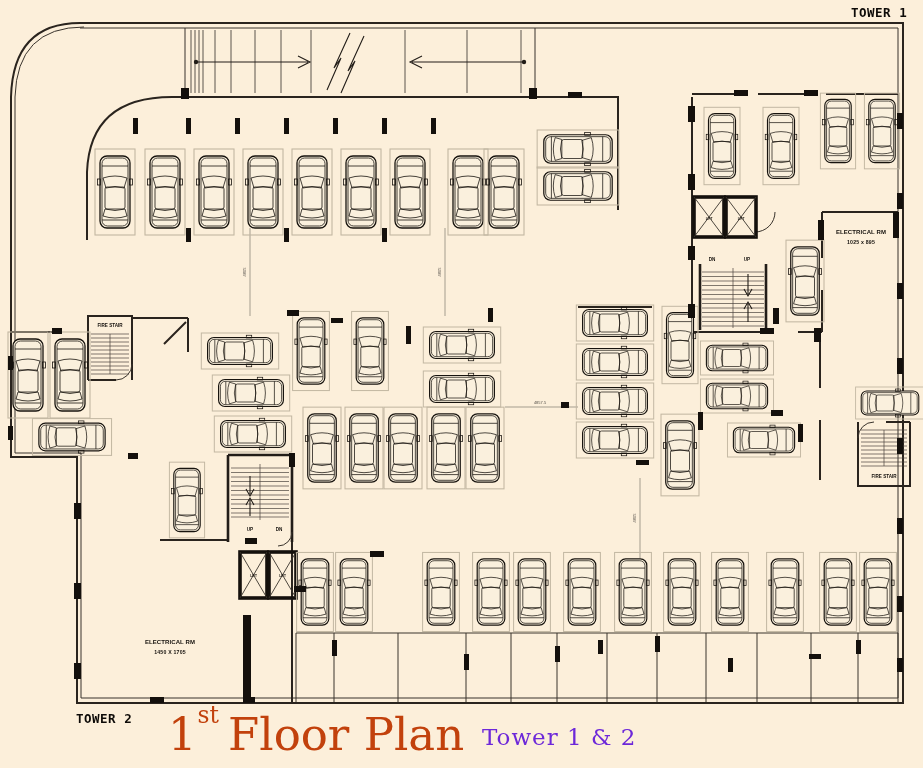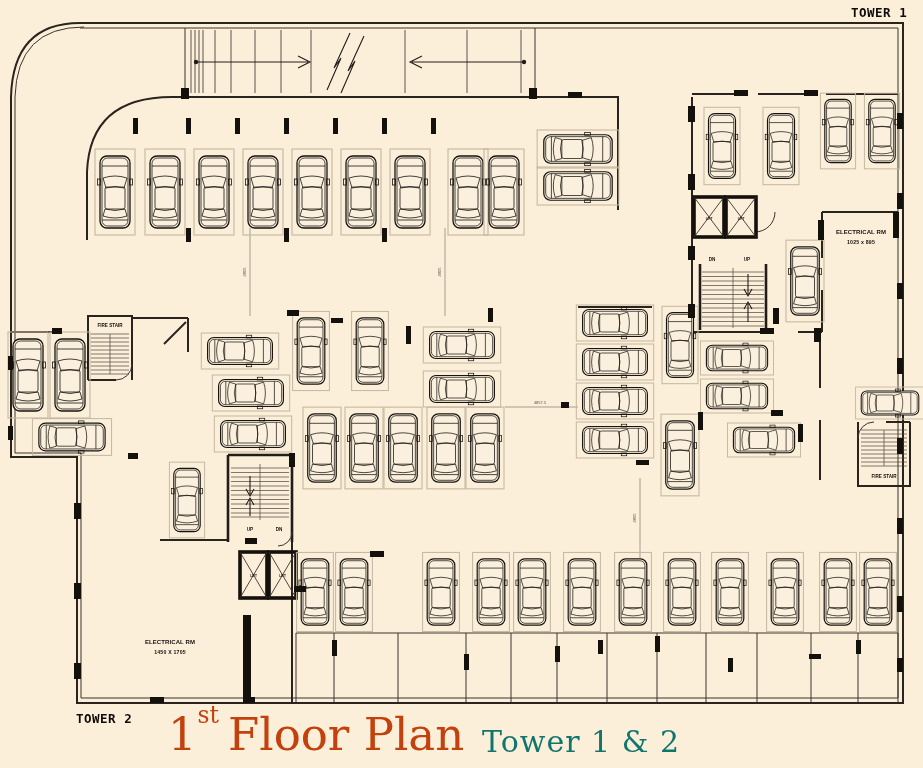--- a/index.html
+++ b/index.html
@@ -26,21 +26,21 @@
   .lbl6{font-size:6px;letter-spacing:.1px;}
   .lbl5{font-size:5.2px;letter-spacing:.2px;}
   .lbl45{font-size:4.6px;}
   .lbl32{font-size:3.2px;font-weight:normal;fill:#3a342c;}
   text.dim{font-family:"Liberation Sans",sans-serif;font-size:4px;fill:#55504a;}
   .towerlbl{font-family:"DejaVu Sans Mono",monospace;font-weight:bold;font-size:12.5px;fill:#0e0b08;letter-spacing:.5px;}
   
   .title{position:absolute;left:168px;top:708px;color:#c2410c;font-family:"DejaVu Serif",serif;font-size:45px;line-height:1.2;white-space:nowrap;}
   .title sup{font-size:.52em;position:relative;top:-.45em;left:.04em;}
   .title .rest{padding-left:10px;}
-  .subtitle{position:absolute;left:482px;top:724px;color:#0f766e;font-family:"DejaVu Serif",serif;font-size:30px;letter-spacing:1px;white-space:nowrap;}
+  .subtitle{position:absolute;left:482px;top:724px;color:#6d28d9;font-family:"DejaVu Serif",serif;font-size:23px;letter-spacing:1px;white-space:nowrap;}
 </style>
 </head>
 <body>
 
 <div class="canvas">
   <svg id="plan-svg" width="923" height="768" viewBox="0 0 923 768">
     <defs>
       <g id="car-symbol">
         <rect class="car-body" x="-15" y="-36" width="30" height="72" rx="7"></rect>
         <rect class="car-line" x="-13" y="-34" width="26" height="68" rx="5.5"></rect>

